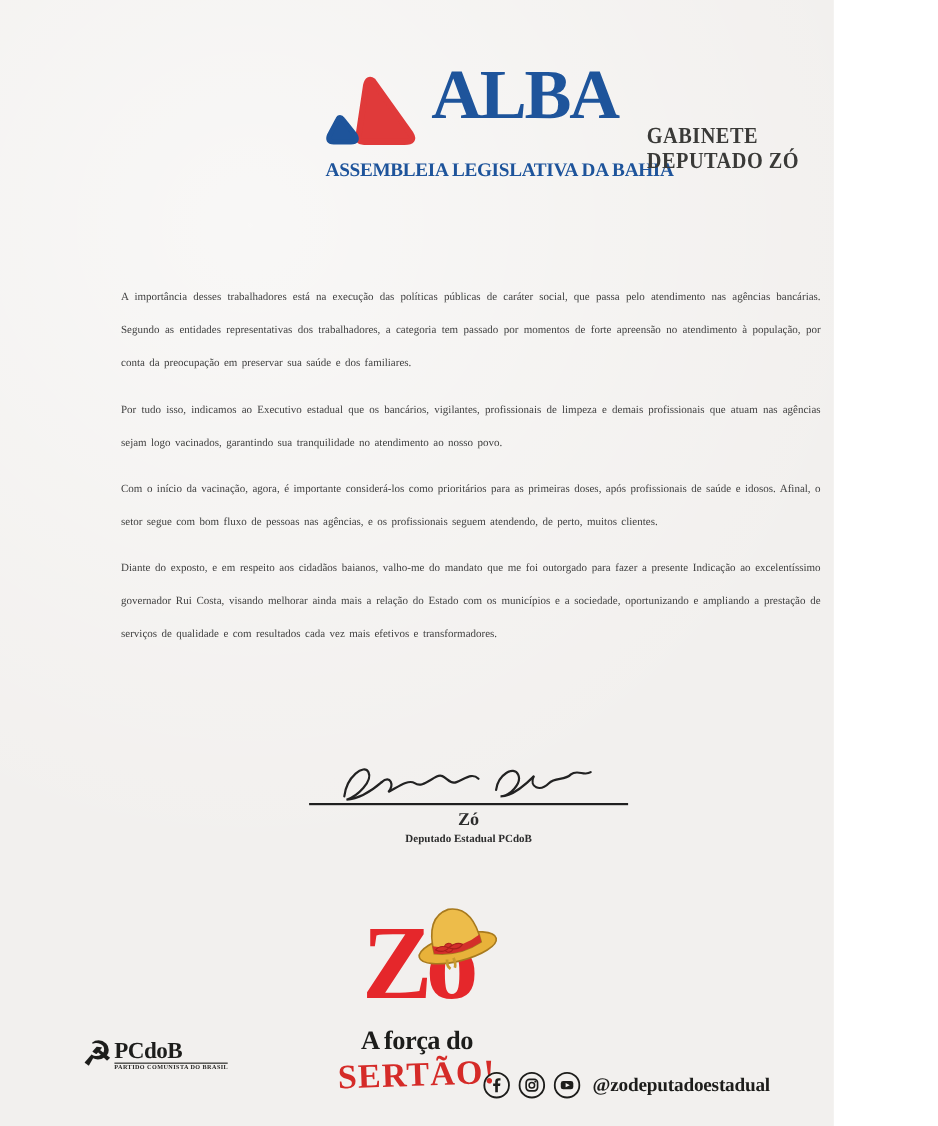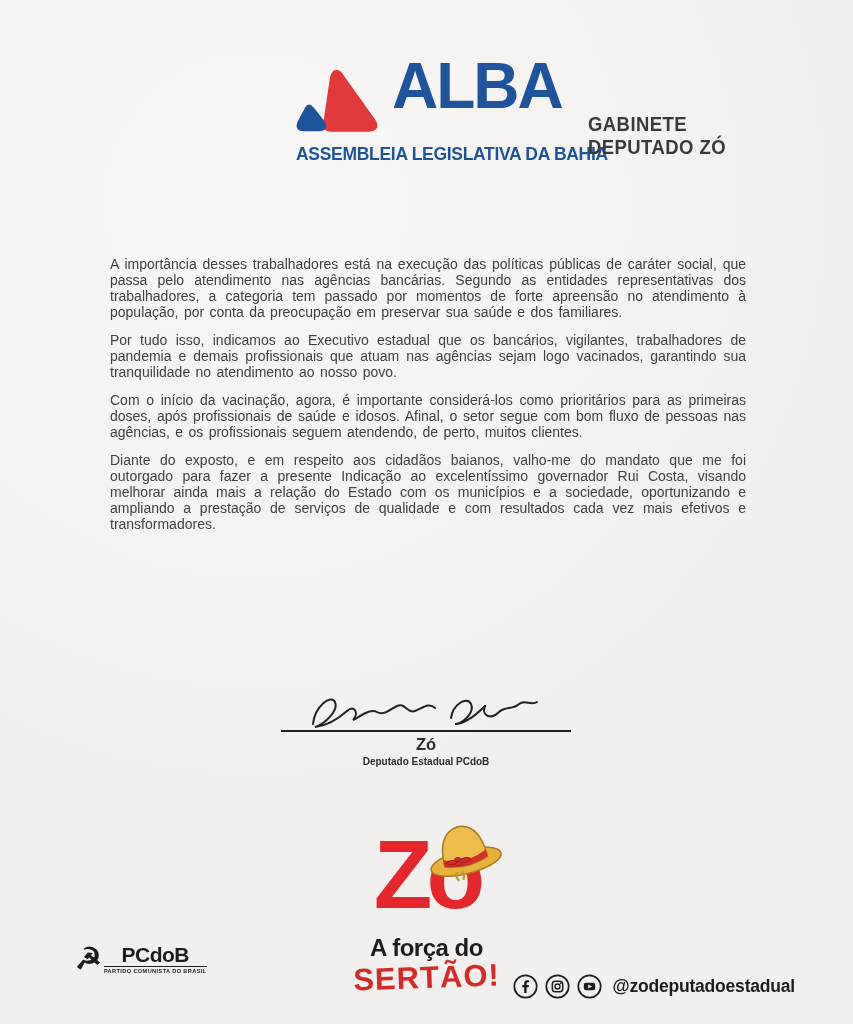--- a/index.html
+++ b/index.html
@@ -1,22 +1,22 @@
 <!DOCTYPE html>
 <html><head>
 <meta charset="utf-8">
 <style>
   html,body{margin:0;padding:0;}
   .page{
     position:relative;
-    width:853px;height:1024px;
+    width:758px;height:1024px;
     background:
       radial-gradient(circle at 30% 20%, rgba(255,255,255,.5), rgba(255,255,255,0) 60%),
       #f2f0ee;
-    font-family:Liberation Sans, sans-serif;
+    font-family:Liberation Serif, serif;
     overflow:hidden;
     color:#414141;
   }
 
   
   .brand-cluster{position:absolute;left:296px;top:60px;width:290px;height:110px;}
   .brand-mark{position:absolute;left:0;top:4px;}
   .brand-word{
     position:absolute;left:96px;top:-6px;
     font-size:64px;font-weight:700;letter-spacing:-2px;
@@ -31,21 +31,21 @@
     position:absolute;left:588px;top:112px;
     font-size:21px;line-height:23px;font-weight:700;
     color:#3a3a38;letter-spacing:.5px;
     transform:scaleX(.88);transform-origin:left top;
     white-space:nowrap;
   }
 
   
   .letter{
     position:absolute;left:110px;top:256px;width:636px;
-    font-size:14px;line-height:16px;text-align:justify;
+    font-size:10px;line-height:30px;text-align:justify;
     color:#414141;word-spacing:1.5px;
   }
   .letter p{margin:0 0 12px 0;}
 
   
   .sig{
     position:absolute;left:276px;top:684px;width:300px;
     text-align:center;
   }
   .sig-scribble{display:block;margin:0 auto -6px auto;}
@@ -71,21 +71,21 @@
   }
   .slogan2{
     font-size:31px;font-weight:900;color:#d52b28;letter-spacing:1px;
     transform:rotate(-2deg);line-height:1;
   }
 
   
   .party{position:absolute;left:75px;top:944px;display:flex;align-items:flex-start;}
   .hs-glyph{font-size:30px;line-height:30px;color:#1d1d1b;font-weight:700;}
   .party-text{margin-left:2px;}
-  .party-name{font-size:21px;font-weight:700;color:#1d1d1b;line-height:22px;letter-spacing:-.5px;text-align:center;}
+  .party-name{font-size:21px;font-weight:700;color:#1d1d1b;line-height:22px;letter-spacing:-.5px;}
   .party-full{font-size:5.6px;font-weight:700;color:#1d1d1b;letter-spacing:.4px;border-top:1px solid #1d1d1b;padding-top:1px;}
   .website{
     position:absolute;left:52px;top:981px;width:270px;text-align:center;
     font-size:16px;font-weight:800;color:#1d1d1b;letter-spacing:.2px;
   }
 
   
   .social{position:absolute;right:58px;top:974px;display:flex;align-items:center;gap:7px;}
   .social svg{display:block;}
   .handle{font-size:17.5px;font-weight:800;color:#1d1d1b;margin-left:4px;letter-spacing:-.2px;}
@@ -106,21 +106,21 @@
 
   <div class="office">
     <div>GABINETE</div>
     <div>DEPUTADO ZÓ</div>
   </div>
 
   <div class="letter">
 
       <p>A importância desses trabalhadores está na execução das políticas públicas de caráter social, que passa pelo atendimento nas agências bancárias. Segundo as entidades representativas dos trabalhadores, a categoria tem passado por momentos de forte apreensão no atendimento à população, por conta da preocupação em preservar sua saúde e dos familiares.</p>
 
-      <p>Por tudo isso, indicamos ao Executivo estadual que os bancários, vigilantes, trabalhadores de pandemia e demais profissionais que atuam nas agências sejam logo vacinados, garantindo sua tranquilidade no atendimento ao nosso povo.</p>
+      <p>Por tudo isso, indicamos ao Executivo estadual que os bancários, vigilantes, profissionais de limpeza e demais profissionais que atuam nas agências sejam logo vacinados, garantindo sua tranquilidade no atendimento ao nosso povo.</p>
 
 
       <p>Com o início da vacinação, agora, é importante considerá-los como prioritários para as primeiras doses, após profissionais de saúde e idosos. Afinal, o setor segue com bom fluxo de pessoas nas agências, e os profissionais seguem atendendo, de perto, muitos clientes.</p>
 
       <p>Diante do exposto, e em respeito aos cidadãos baianos, valho-me do mandato que me foi outorgado para fazer a presente Indicação ao excelentíssimo governador Rui Costa, visando melhorar ainda mais a relação do Estado com os municípios e a sociedade, oportunizando e ampliando a prestação de serviços de qualidade e com resultados cada vez mais efetivos e transformadores.</p>
     </div>
 
   <div class="sig">
     <svg class="sig-scribble" width="250" height="52" viewBox="0 0 250 52" aria-hidden="true">
       <g fill="none" stroke="#222" stroke-width="2" stroke-linecap="round">

